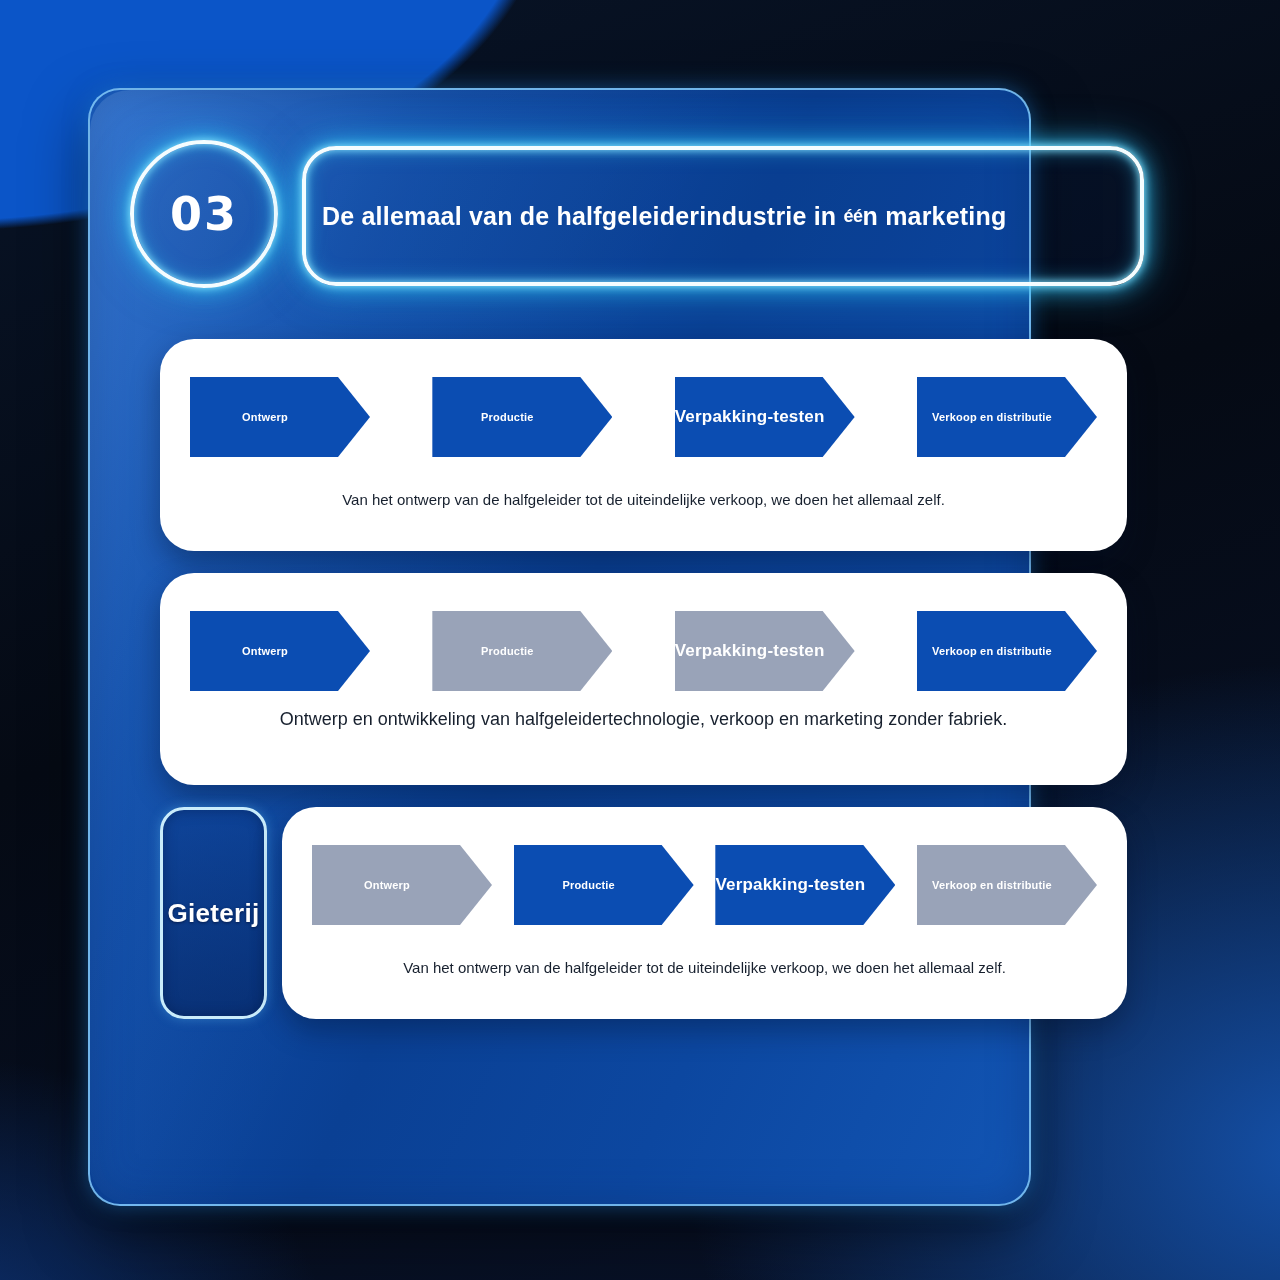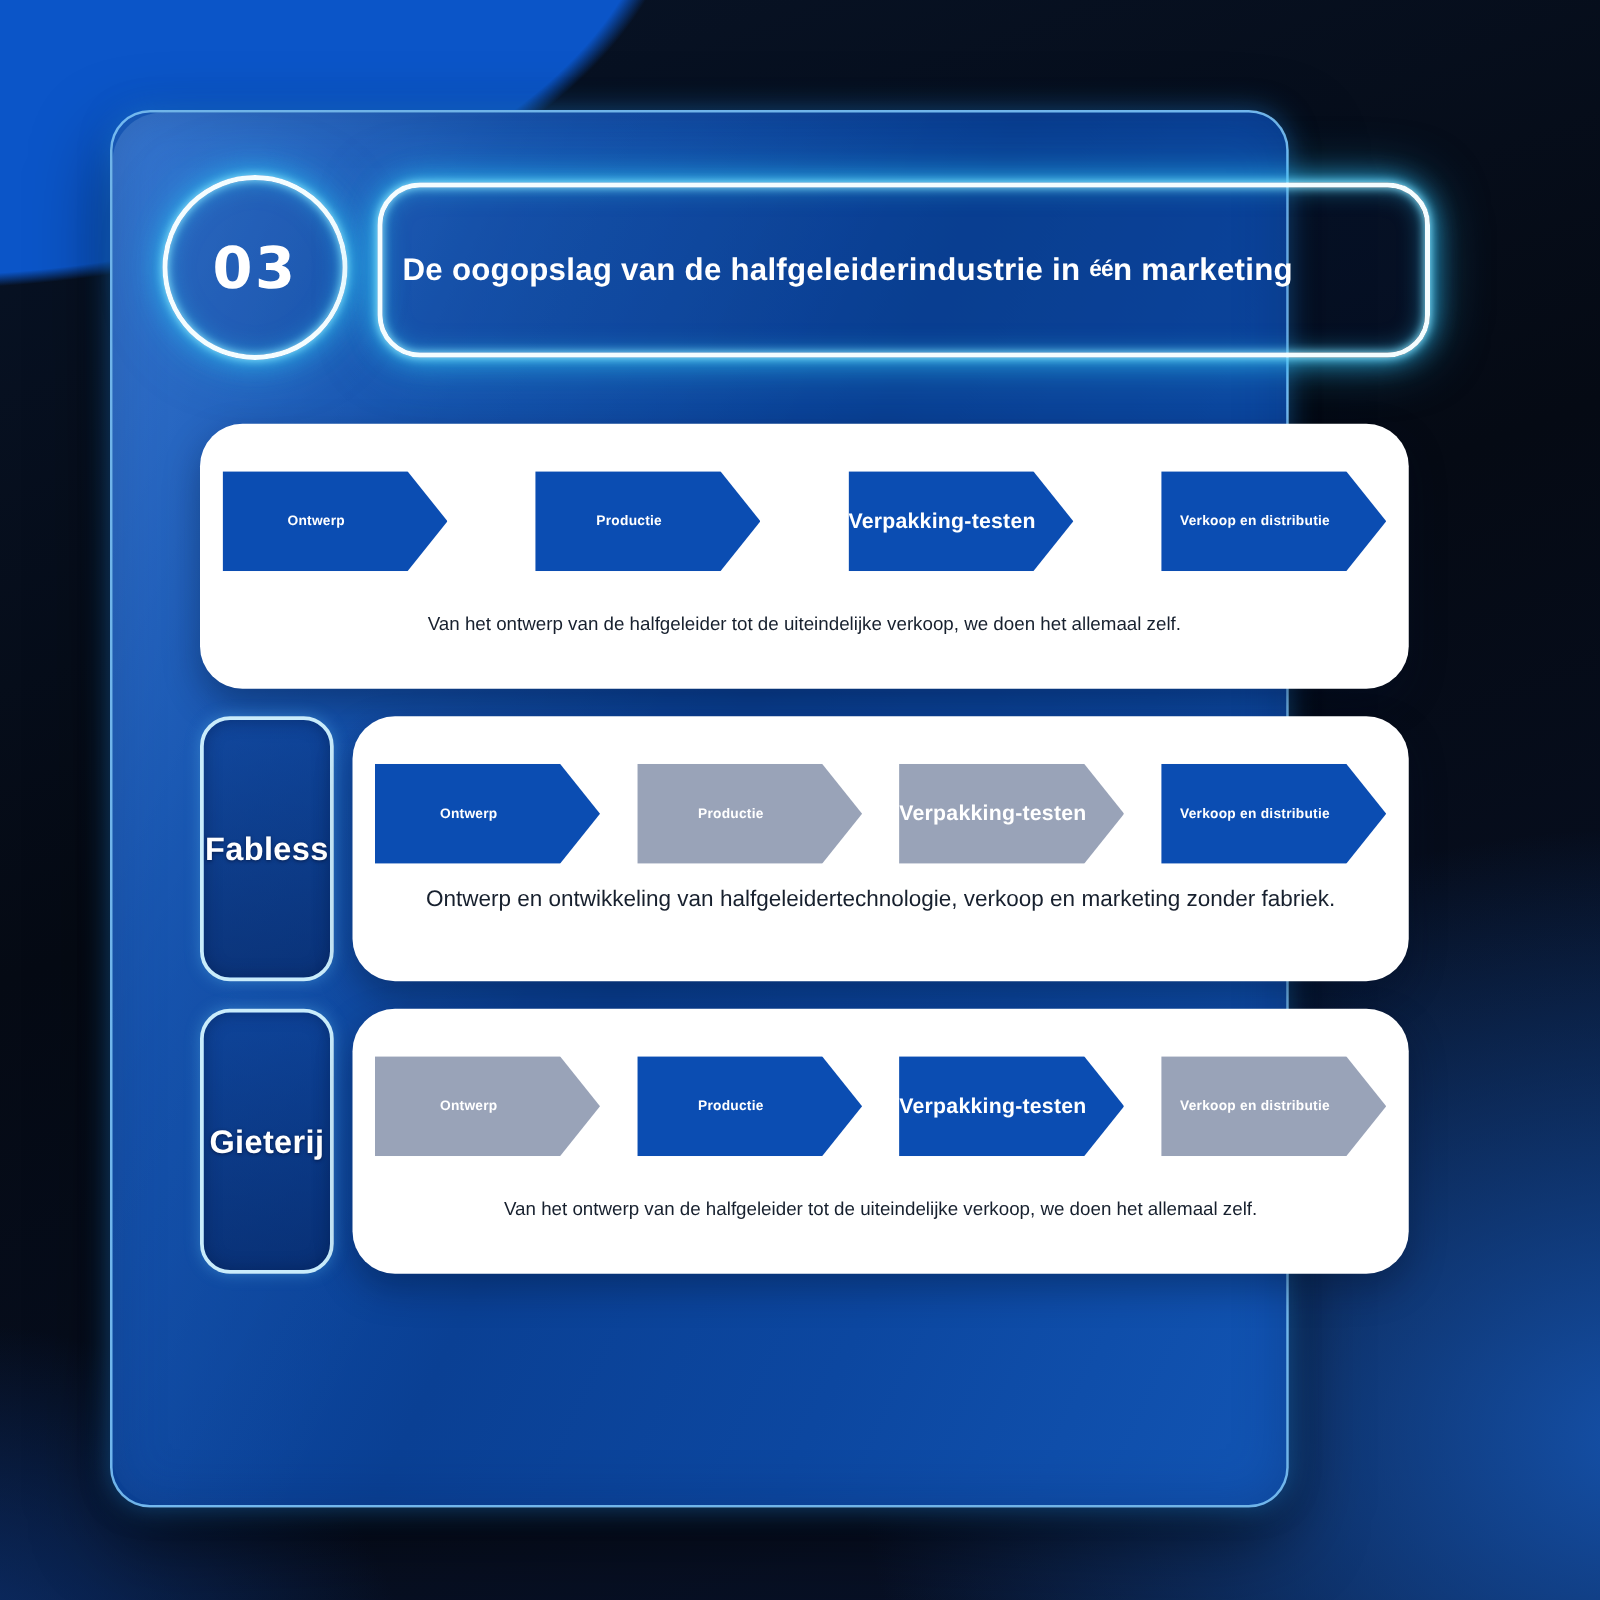--- a/index.html
+++ b/index.html
@@ -50,21 +50,21 @@
   .row { display:flex; gap:15px; height:212px; margin-bottom:22px; }
   .row-label {
     width:107px; flex:0 0 107px; border-radius:24px; border:3px solid #c9ecfb;
     display:flex; align-items:center; justify-content:center;
     background:linear-gradient(180deg, rgba(10,58,140,.55), rgba(5,34,92,.6));
     box-shadow:0 0 12px rgba(90,185,240,.4), inset 0 0 14px rgba(5,25,70,.45);
     color:#ffffff; font-weight:bold; font-size:26px; letter-spacing:.3px;
     text-shadow:0 1px 3px rgba(0,10,40,.6);
   }
   .card {
-    flex:1; background:#ffffff; border-radius:34px; padding:38px 18px 0;
+    flex:1; background:#ffffff; border-radius:34px; padding:38px 30px 0;
     box-shadow:0 12px 28px rgba(3,15,40,.35);
   }
   .arrows { display:flex; justify-content:space-between; }
   .step {
     width:180px; height:80px;
     clip-path:polygon(0 0, calc(100% - 32px) 0, 100% 50%, calc(100% - 32px) 100%, 0 100%);
     display:flex; align-items:center; justify-content:center; padding-right:30px;
   }
   .step.on  { background:#0b4db2; }
   .step.off { background:#99a3b8; }
@@ -81,21 +81,21 @@
 <body>
 
 <div class="stage">
   <div class="panel">
 
     <div class="badge-circle neon">
       <span class="badge-num">03</span>
     </div>
 
     <div class="title-box neon">
-      <div class="title-text"><span>De oogopslag van de halfgeleiderindustrie in </span><span class="accent-small">éé</span><span>n marketing</span></div>
+      <div class="title-text"><span>De allemaal van de halfgeleiderindustrie in </span><span class="accent-small">éé</span><span>n marketing</span></div>
     </div>
 
     <div class="rows">
 
       <div class="row">
         <div class="card">
           <div class="arrows">
             <div class="step on">
                 <span class="step-label">Ontwerp</span>
               </div>
@@ -107,21 +107,20 @@
               </div>
             <div class="step on">
                 <span class="step-label">Verkoop en distributie</span>
               </div>
           </div>
           <div class="caption">Van het ontwerp van de halfgeleider tot de uiteindelijke verkoop, we doen het allemaal zelf.</div>
         </div>
       </div>
 
       <div class="row">
-        <div class="row-label">Fabless</div>
         <div class="card">
           <div class="arrows">
             <div class="step on">
                 <span class="step-label">Ontwerp</span>
               </div>
             <div class="step off">
                 <span class="step-label">Productie</span>
               </div>
             <div class="step off big">
                 <span class="step-label">Verpakking-testen</span>

